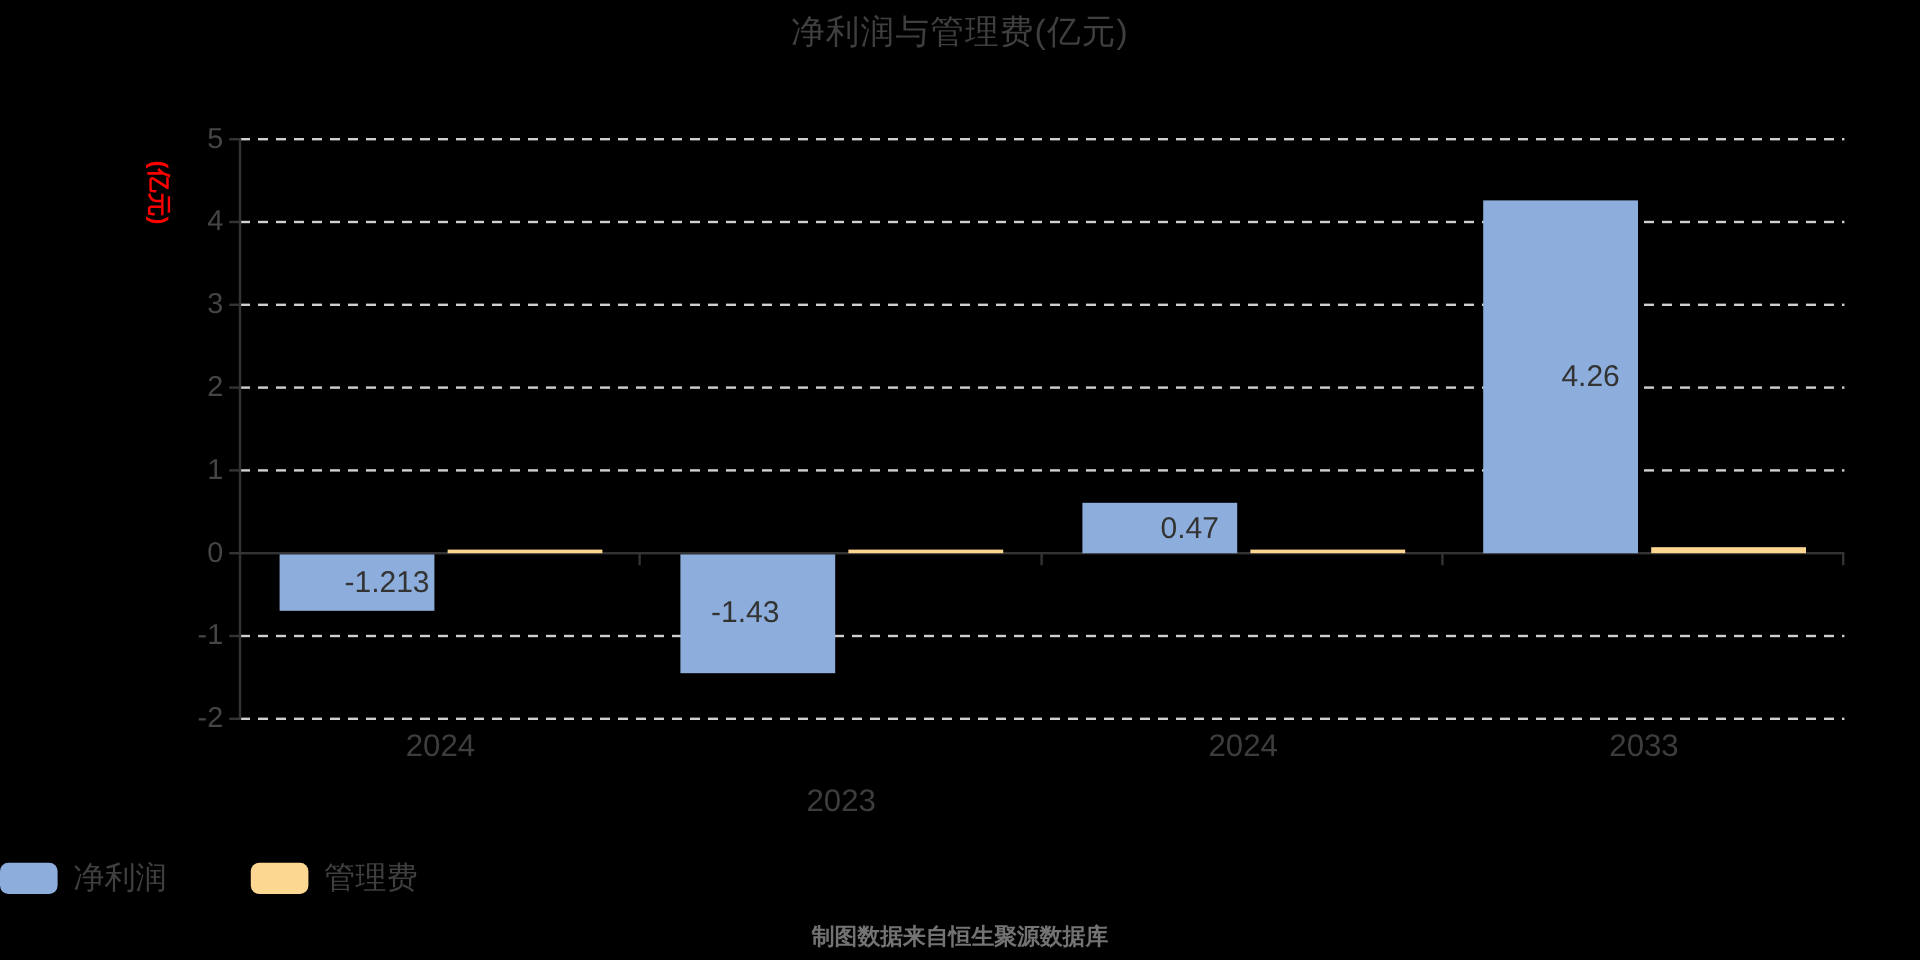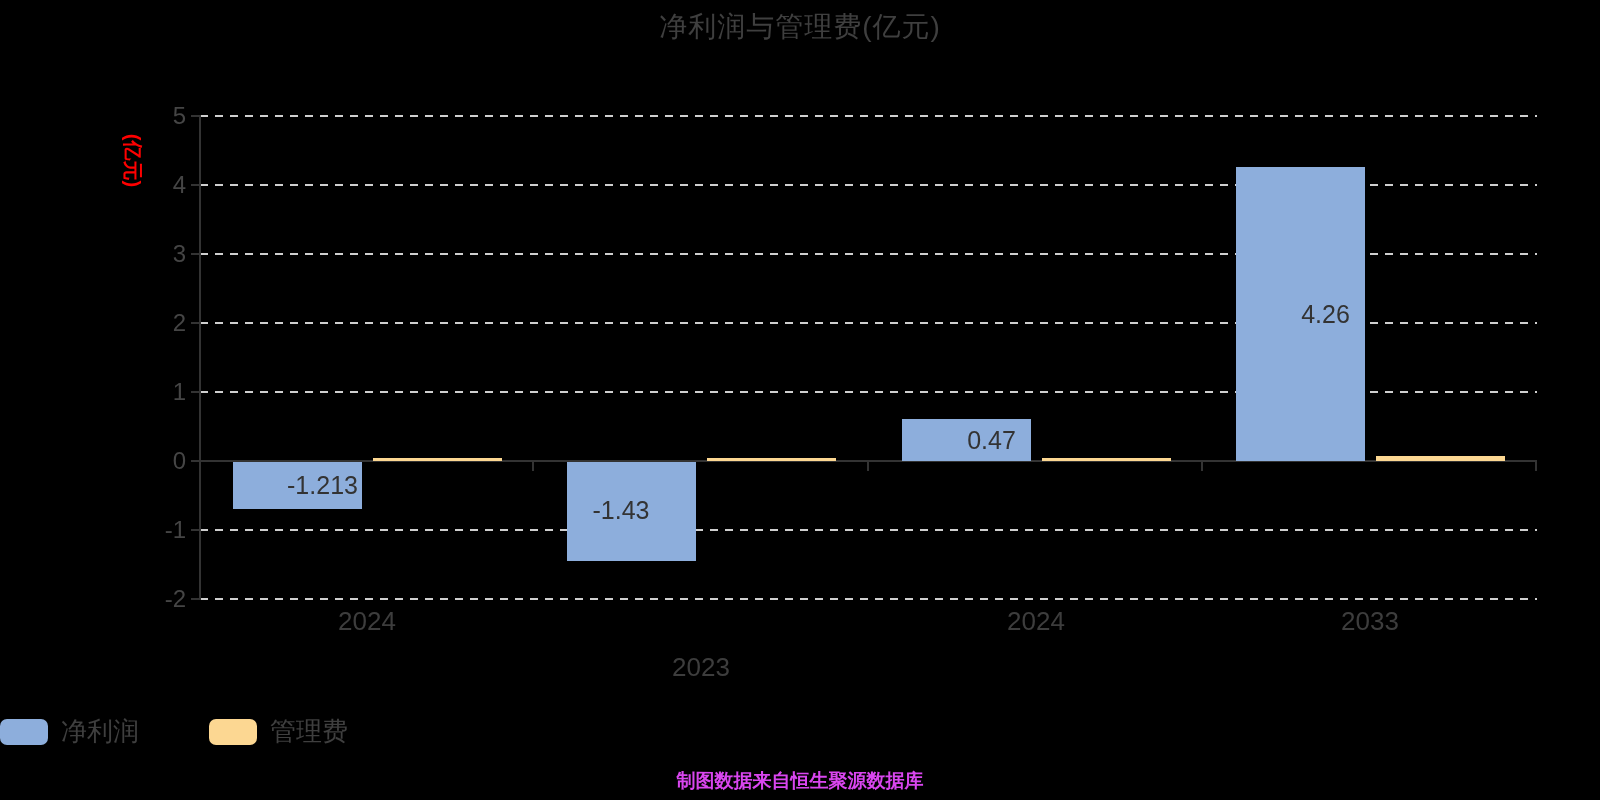--- a/index.html
+++ b/index.html
@@ -45,21 +45,21 @@
   }
   .legend{
     position:absolute;left:0;top:714px;width:1600px;
     display:flex;justify-content:flex-start;align-items:center;gap:70px;
   }
   .legend-item{display:flex;align-items:center;gap:13px;}
   .legend-swatch{width:48px;height:26px;border-radius:7px;}
   .legend-label{font-size:26px;color:#3F3F3F;}
   .footer-source{
     position:absolute;left:0;top:768px;width:1600px;
-    text-align:center;font-size:19px;font-weight:bold;color:#d946ef;
+    text-align:center;font-size:19px;font-weight:bold;color:#737373;
   }
 </style>
 </head>
 <body>
 
 <div class="chart-root">
 
   <div class="chart-title">净利润与管理费(亿元)</div>
 
   <div class="y-unit-label">

